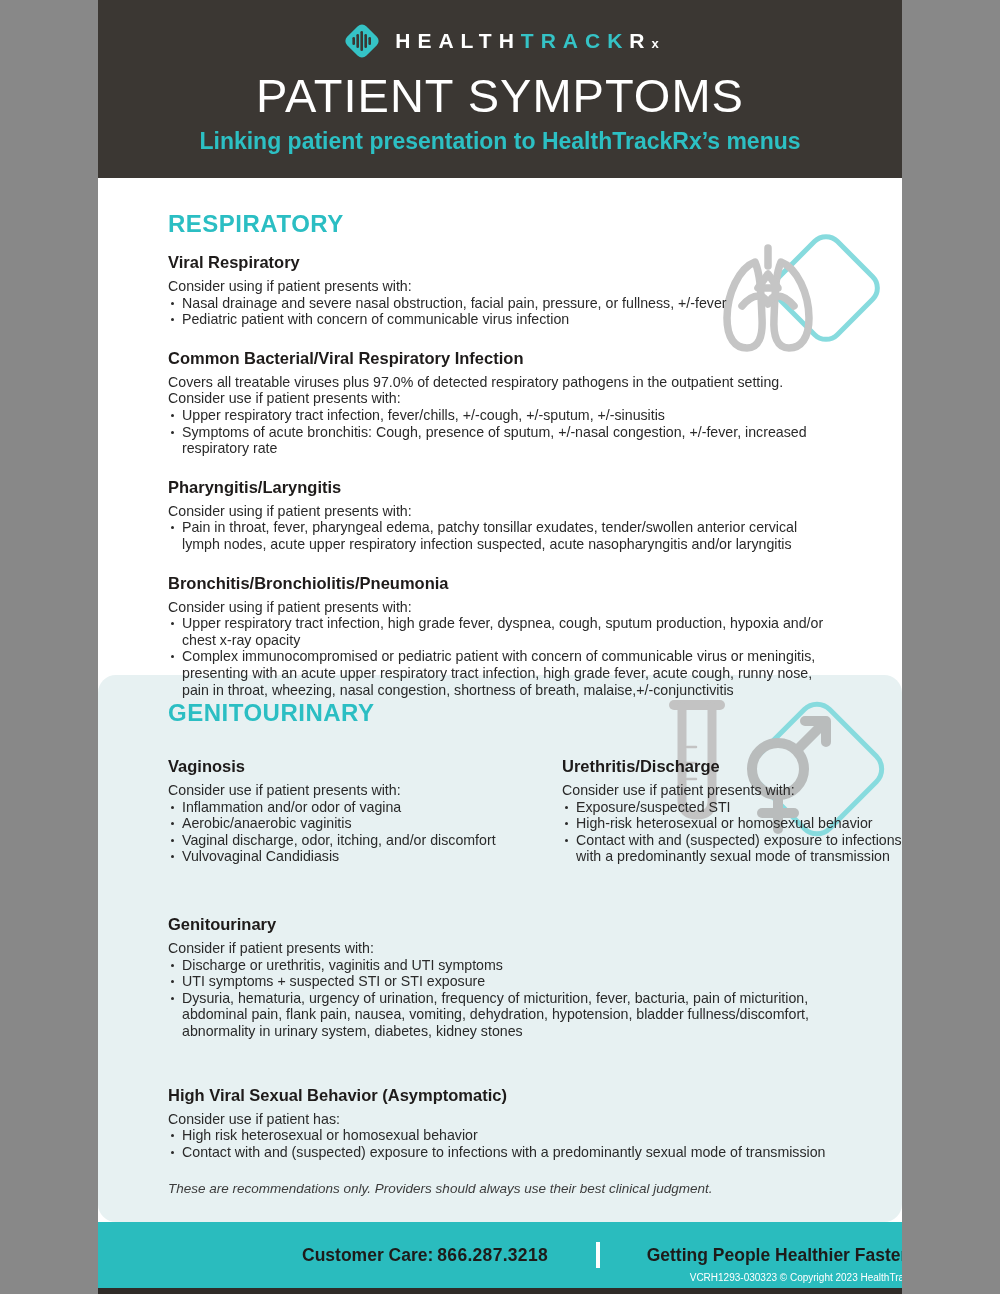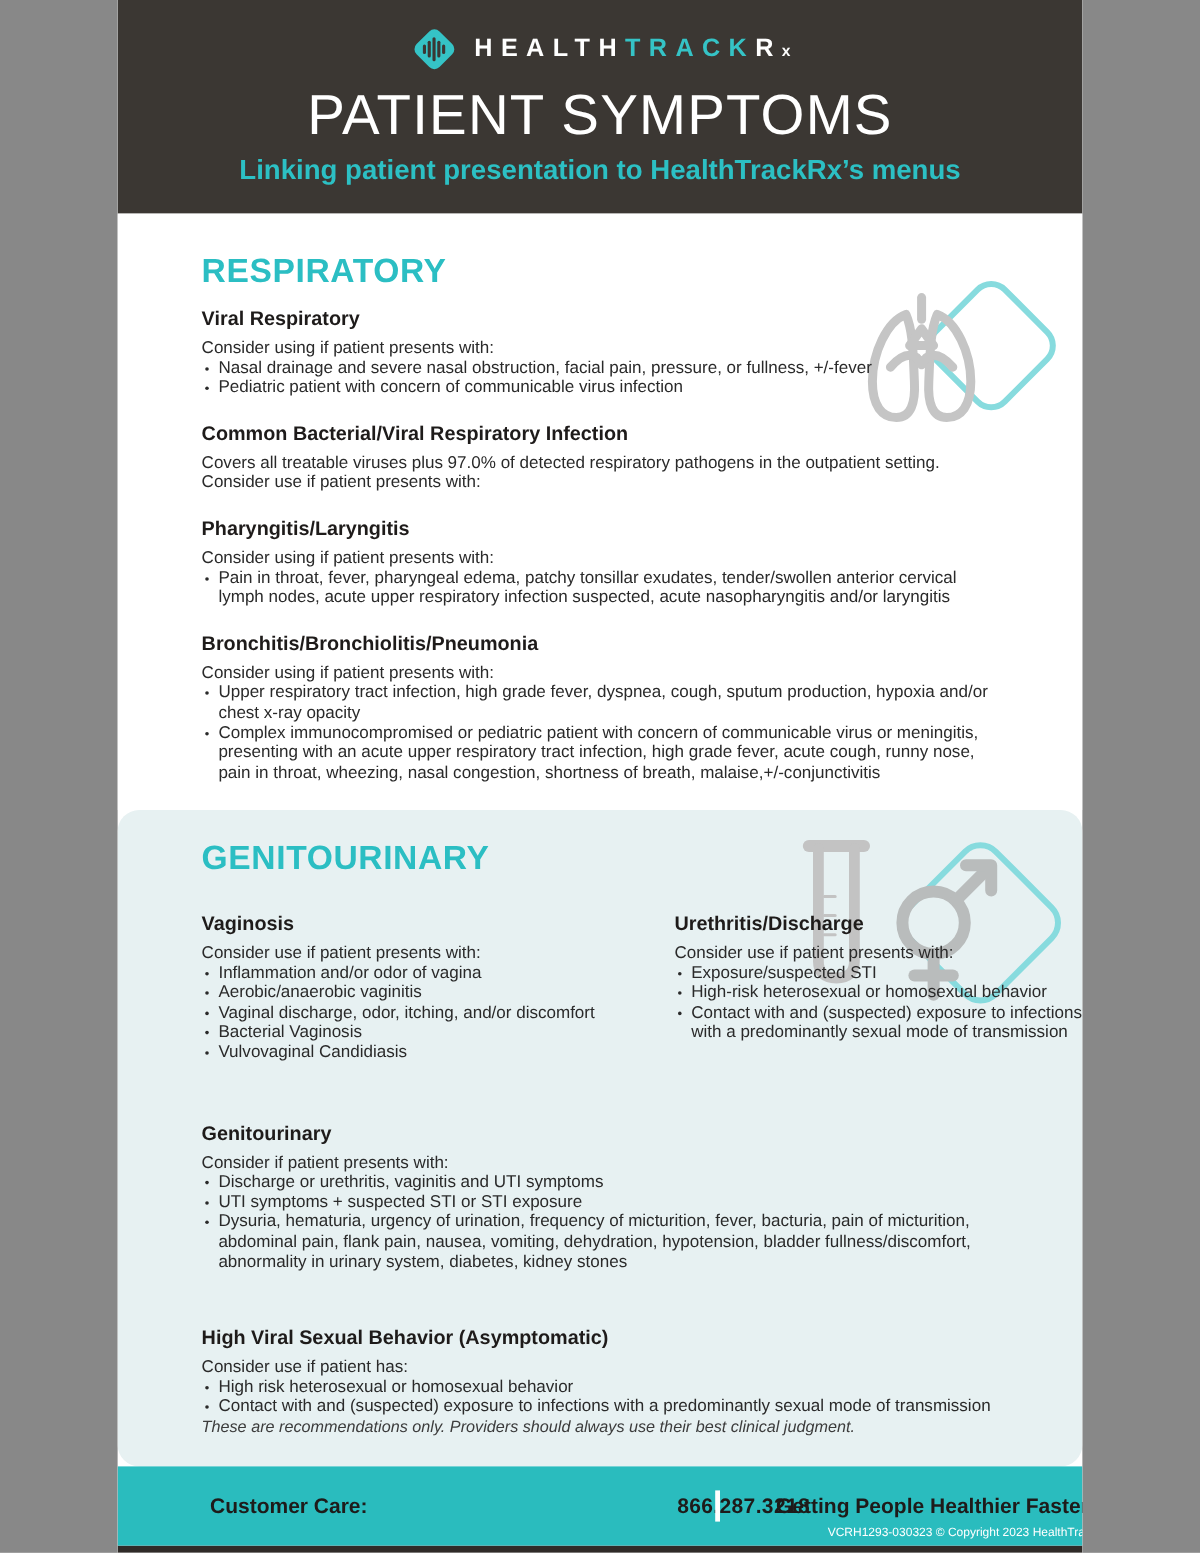--- a/index.html
+++ b/index.html
@@ -15,21 +15,21 @@
   .logo-mark { width: 42px; height: 42px; }
   .logo-text { font-size: 21px; font-weight: bold; letter-spacing: 7px; color: #fff; white-space: nowrap; }
   .logo-track { color: #35c3c6; }
   .logo-rx-sub { font-size: 13px; letter-spacing: 0; }
   .hero-title { font-size: 47px; font-weight: normal; letter-spacing: 1px; color: #fff; margin-top: 8px; line-height: 1; }
   .hero-subtitle { font-size: 23px; font-weight: bold; color: #2cc0c4; margin-top: 9px; }
 
   
   .section-white { height: 497px; padding: 34px 70px 0; position: relative; background: #fff; }
   .section-blue  { height: 547px; padding: 26px 70px 0; position: relative; background: #e7f1f2; border-radius: 18px; }
-  h2.section-heading { color: #2bbec3; font-size: 28px; letter-spacing: .5px; margin: 0; line-height: 1; }
+  h2.section-heading { color: #2bbec3; font-size: 24px; letter-spacing: .5px; margin: 0; line-height: 1; }
 
   .group { margin-top: 21px; position: relative; z-index: 2; }
   .group-first { margin-top: 17px; }
   .group h3 { font-size: 16.5px; margin: 0 0 6px; color: #1e1b1a; }
   .group p { margin: 0; font-size: 14.2px; line-height: 16.6px; color: #2a2a2a; }
   ul.bullets { margin: 0; padding: 0; list-style: none; }
   ul.bullets li {
     font-size: 14.2px; line-height: 16.6px; color: #2a2a2a;
     position: relative; padding-left: 14px;
   }
@@ -51,21 +51,21 @@
   }
 
   
   .lungs-art { position: absolute; right: 12px; top: 48px; z-index: 1; }
   .genito-art { position: absolute; right: 4px; top: 10px; z-index: 1; }
 
   
   .footer-bar { height: 66px; background: #2abcbe; position: relative; }
   .f-left {
     position: absolute; left: 0; top: 0; width: 500px; height: 66px;
-    display: flex; align-items: center; justify-content: space-between;
+    display: flex; align-items: center; justify-content: center;
     transform: translateX(77px); gap: 4px;
     font-size: 17.5px; color: #1e1b1a; white-space: nowrap;
   }
   .f-care-label { font-weight: bold; }
   .f-care-phone { font-weight: bold; letter-spacing: .3px; }
   .f-divider { position: absolute; left: 498px; top: 20px; width: 4px; height: 26px; background: #fff; }
   .f-tagline {
     position: absolute; left: 500px; top: 0; width: 500px; height: 66px;
     display: flex; align-items: center; justify-content: center;
     transform: translateX(-71px);
@@ -120,20 +120,24 @@
         <p class="intro">Consider using if patient presents with:</p>
         <ul class="bullets">
           <li>Nasal drainage and severe nasal obstruction, facial pain, pressure, or fullness, +/-fever</li>
           <li>Pediatric patient with concern of communicable virus infection</li>
         </ul>
       </div>
     <div class="group">
         <h3>Common Bacterial/Viral Respiratory Infection</h3>
         <p class="pre">Covers all treatable viruses plus 97.0% of detected respiratory pathogens in the outpatient setting.</p>
         <p class="intro">Consider use if patient presents with:</p>
+        <ul class="bullets">
+          <li>Upper respiratory tract infection, fever/chills, +/-cough, +/-sputum, +/-sinusitis</li>
+          <li>Symptoms of acute bronchitis: Cough, presence of sputum, +/-nasal congestion, +/-fever, increased respiratory rate</li>
+        </ul>
       </div>
     <div class="group">
         <h3>Pharyngitis/Laryngitis</h3>
         <p class="intro">Consider using if patient presents with:</p>
         <ul class="bullets">
           <li>Pain in throat, fever, pharyngeal edema, patchy tonsillar exudates, tender/swollen anterior cervical lymph nodes, acute upper respiratory infection suspected, acute nasopharyngitis and/or laryngitis</li>
         </ul>
       </div>
     <div class="group">
         <h3>Bronchitis/Bronchiolitis/Pneumonia</h3>
@@ -165,21 +169,20 @@
     </svg>
 
     <div class="two-col">
       <div class="col-1 group">
           <h3>Vaginosis</h3>
           <p class="intro">Consider use if patient presents with:</p>
           <ul class="bullets">
             <li>Inflammation and/or odor of vagina</li>
             <li>Aerobic/anaerobic vaginitis</li>
             <li>Vaginal discharge, odor, itching, and/or discomfort</li>
-            <li>Bacterial Vaginosis</li>
             <li>Vulvovaginal Candidiasis</li>
           </ul>
         </div>
       <div class="col-2 group">
           <h3>Urethritis/Discharge</h3>
           <p class="intro">Consider use if patient presents with:</p>
           <ul class="bullets">
             <li>Exposure/suspected STI</li>
             <li>High-risk heterosexual or homosexual behavior</li>
             <li>Contact with and (suspected) exposure to infections with a predominantly sexual mode of transmission</li>

